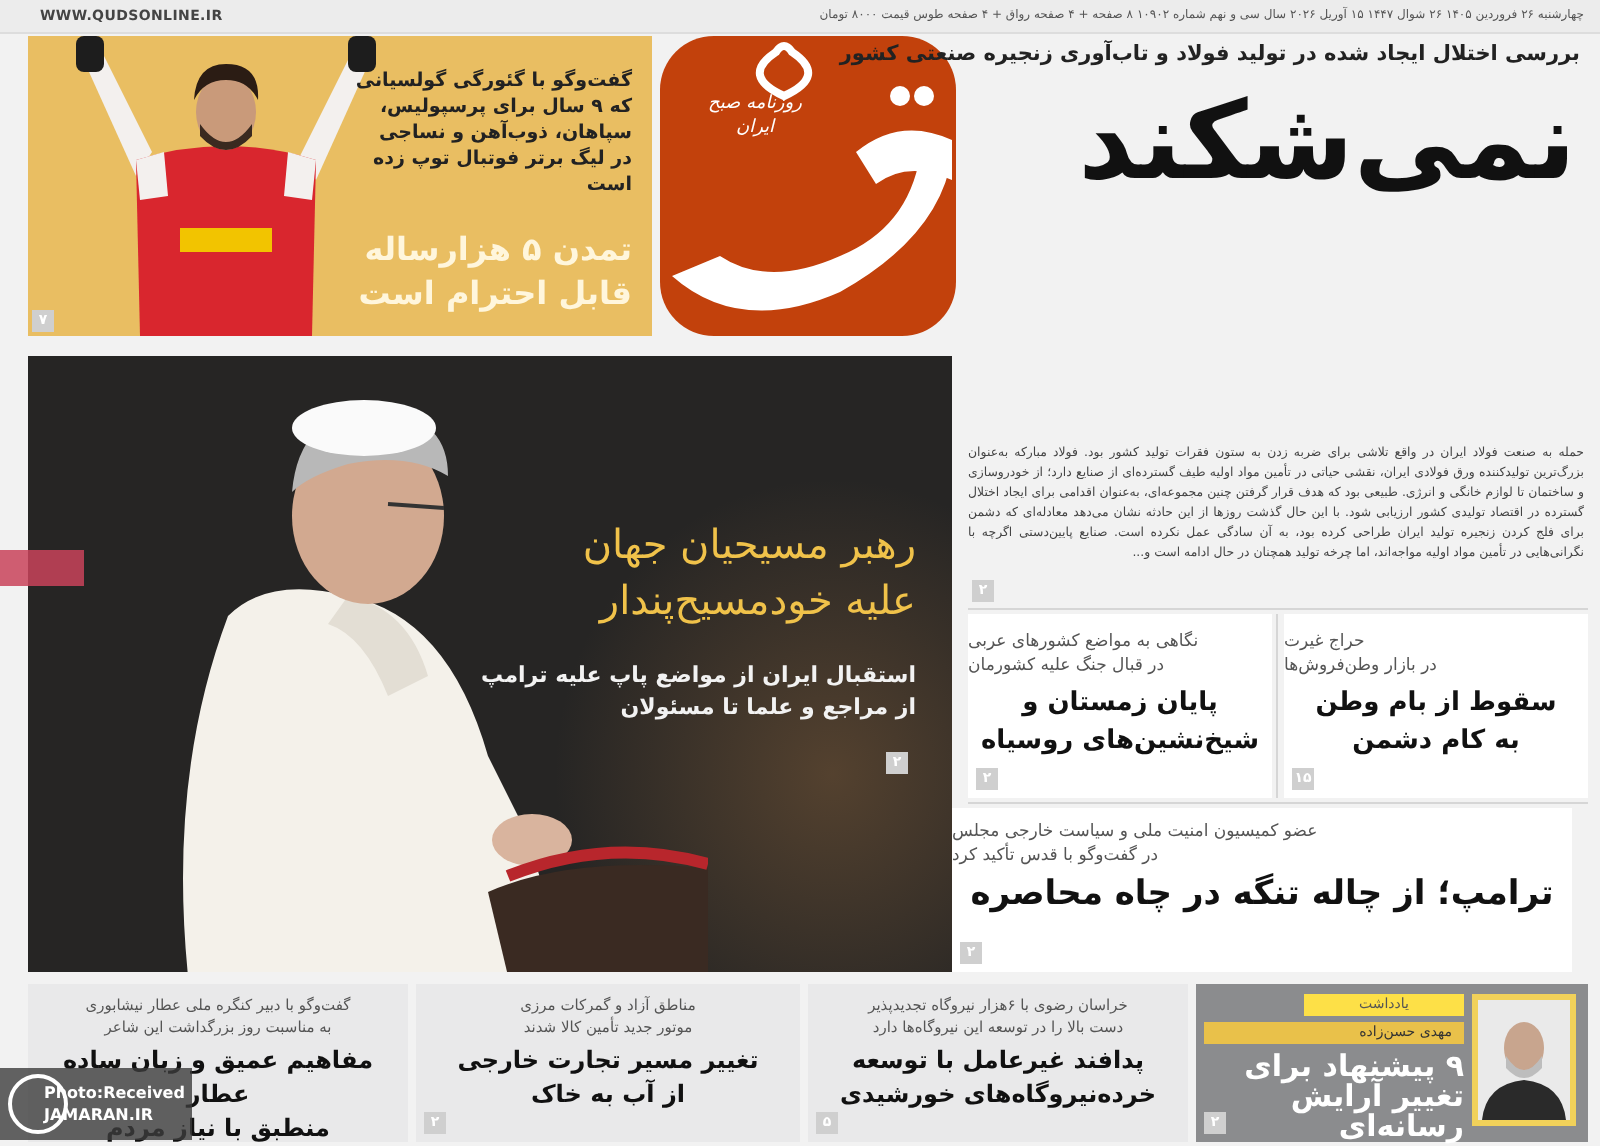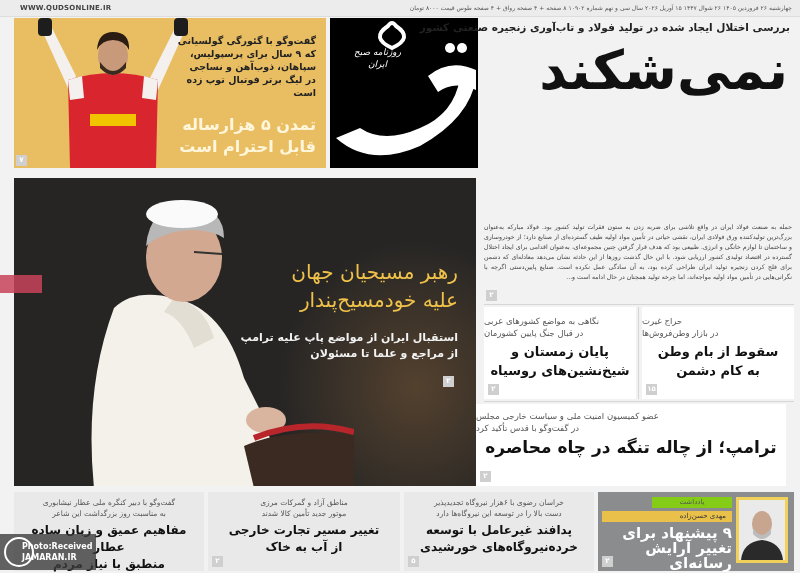--- a/index.html
+++ b/index.html
@@ -14,21 +14,21 @@
   .issue-line { right: 8px; top: 4px; font-size: 6px; color: #555; white-space: nowrap; }
 
   
   .sports-box { left: 14px; top: 18px; width: 312px; height: 150px; background: #e9be62; overflow: hidden; }
   .player { left: 24px; top: 0; width: 150px; height: 150px; }
   .sports-intro { right: 10px; top: 16px; width: 140px; font-size: 9.5px; line-height: 13px; font-weight: bold; color: #222; text-align: right; }
   .sports-head { right: 10px; top: 96px; width: 160px; font-size: 16px; line-height: 22px; font-weight: bold; color: #fff6dc; text-align: right; }
   .page-badge { width: 11px; height: 11px; background: #cfcfcf; color: #fff; font-size: 7px; text-align: center; line-height: 11px; font-weight: bold; }
 
   
-  .masthead { left: 330px; top: 18px; width: 148px; height: 150px; background: #000000; overflow: hidden; }
+  .masthead { left: 330px; top: 18px; width: 148px; height: 150px; background: #c2410c; overflow: hidden; border-radius: 27px; }
   .mast-glyph { left: 0; top: 0; width: 148px; height: 150px; }
   .mast-sub { left: 20px; top: 28px; font-size: 9px; color: #fff; font-style: italic; line-height: 12px; text-align: center; width: 55px; }
 
   
   .kicker { right: 10px; top: 21px; font-size: 10.5px; font-weight: bold; color: #222; white-space: nowrap; }
   .headline { right: 12px; top: 38px; width: 300px; font-size: 54px; line-height: 66px; font-weight: 900; color: #111; text-align: right; letter-spacing: -1px; }
 
   
   .lead-text { left: 484px; top: 222px; width: 308px; font-size: 6.2px; line-height: 10px; color: #444; text-align: justify; }
   .lead-badge { left: 486px; top: 290px; }
@@ -58,21 +58,21 @@
   
   .bottom { top: 492px; height: 79px; background: #e9e9ea; padding-top: 6px; }
   .b-kicker { font-size: 7.5px; line-height: 10.5px; color: #555; text-align: center; }
   .b-head { font-size: 12px; line-height: 17px; font-weight: bold; color: #111; text-align: center; margin-top: 3px; }
   .b1 { left: 14px; width: 190px; }
   .b2 { left: 208px; width: 192px; }
   .b3 { left: 404px; width: 190px; }
   .b4 { left: 598px; width: 196px; background: #8b8c8e; }
   .bbadge { position: absolute; left: 4px; bottom: 4px; }
 
-  .note-label { right: 62px; top: 5px; width: 80px; height: 11px; background: #84cc16; font-size: 7px; line-height: 11px; color: #555; text-align: center; }
+  .note-label { right: 62px; top: 5px; width: 80px; height: 11px; background: #fde047; font-size: 7px; line-height: 11px; color: #555; text-align: center; }
   .note-author { right: 62px; top: 19px; width: 130px; height: 11px; background: #e9c14a; font-size: 7px; line-height: 11px; color: #333; text-align: right; padding-right: 6px; }
   .note-head { right: 62px; top: 34px; width: 130px; font-size: 15px; line-height: 15px; font-weight: bold; color: #fff; text-align: right; }
   .note-photo { right: 6px; top: 5px; width: 52px; height: 66px; background: #f1d15a; padding: 3px; }
   .note-photo-inner { width: 100%; height: 100%; background: #eaeaea; position: relative; overflow: hidden; }
 
   
   .watermark { left: 0; top: 534px; width: 96px; height: 36px; background: rgba(60,60,60,0.8); }
   .wm-circle { left: 4px; top: 3px; width: 30px; height: 30px; border-radius: 50%; border: 2px solid #fff; }
   .wm-text { left: 22px; top: 7px; font-size: 8px; line-height: 11px; color: #fff; font-weight: bold; }
 </style>
@@ -161,21 +161,21 @@
   <div class="story-head">
     <div>سقوط از بام وطن</div>
     <div>به کام دشمن</div>
   </div>
   <div class="page-badge bbadge">۱۵</div>
 </div>
 <div class="abs vsep"></div>
 <div class="abs story story-left rtl">
   <div class="story-kicker">
     <div>نگاهی به مواضع کشورهای عربی</div>
-    <div>در قبال جنگ پایین کشورمان</div>
+    <div>در قبال جنگ علیه کشورمان</div>
   </div>
   <div class="story-head">
     <div>پایان زمستان و</div>
     <div>شیخ‌نشین‌های روسیاه</div>
   </div>
   <div class="page-badge bbadge">۲</div>
 </div>
 <div class="abs hr" style="left:484px;top:401px;width:310px;"></div>
 
 <div class="abs story trump rtl">

